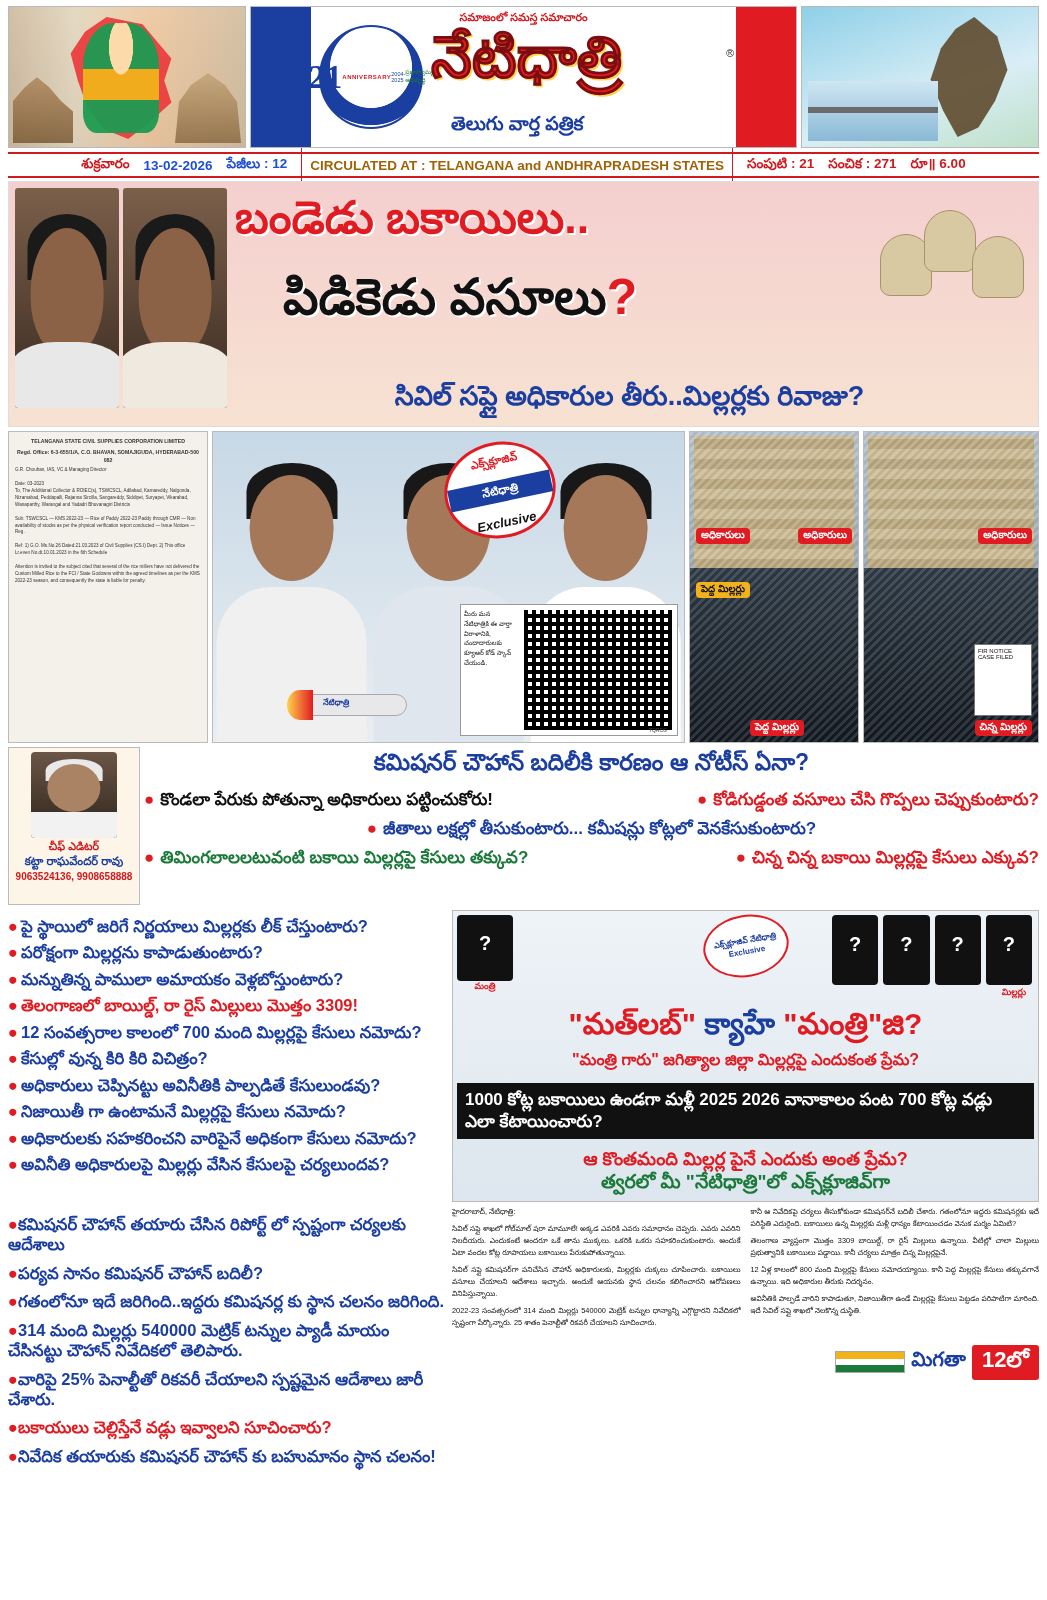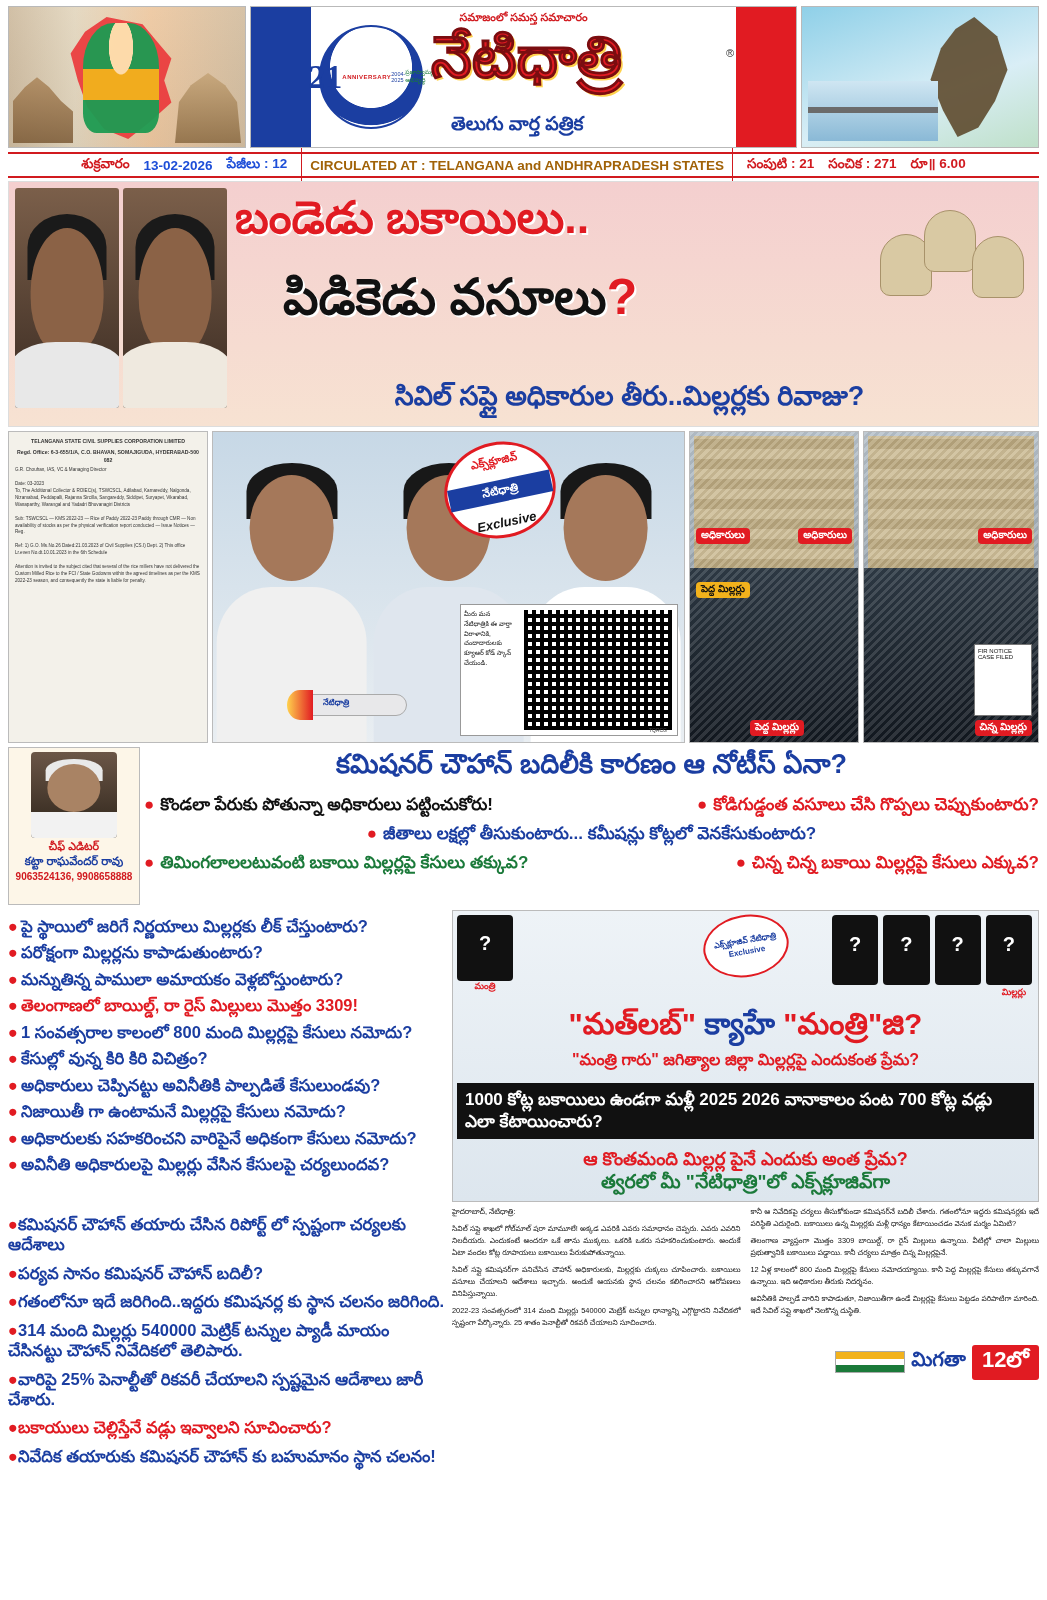--- a/index.html
+++ b/index.html
@@ -154,21 +154,21 @@
   .commband { display:flex; gap:4px; margin-top:4px; height:158px; }
   .editor-card { width:132px; border:1px solid #bbb; background:#fdf6e8; text-align:center; padding:4px 2px; }
   .editor-card .ph { width:86px; height:86px; margin:0 auto; border-radius:4px; background:linear-gradient(#6b5647,#2c2319); position:relative; overflow:hidden; }
   .editor-card .ph .head { position:absolute; left:50%; top:14%; transform:translateX(-50%); width:62%; height:56%; border-radius:50%; background:#a98364; }
   .editor-card .ph .hair { position:absolute; left:50%; top:8%; transform:translateX(-50%); width:66%; height:26%; border-radius:50% 50% 0 0; background:#e9e9e9; }
   .editor-card .ph .shirt { position:absolute; left:50%; bottom:0; transform:translateX(-50%); width:100%; height:30%; background:#f2f2f2; }
   .editor-card .role { font-size:11px; color:#d11a1f; font-weight:bold; margin-top:2px; }
   .editor-card .nm { font-size:11.5px; color:#1b3ea1; font-weight:bold; }
   .editor-card .ph-no { font-size:10px; color:#d11a1f; font-weight:bold; }
   .comm-right { flex:1; display:flex; flex-direction:column; }
-  .comm-title { font-size:27px; font-weight:bold; color:#1b3ea1; text-align:center; margin:2px 0 6px; }
+  .comm-title { font-size:23px; font-weight:bold; color:#1b3ea1; text-align:center; margin:2px 0 6px; }
   .bullet-line { font-size:17px; font-weight:bold; color:#111; display:flex; gap:6px; margin:3px 0; }
   .bullet-line .dot { color:#e11b22; }
   .bl-blue { color:#1b3ea1; }
   .bl-red { color:#e11b22; }
   .bl-green { color:#1b7a3a; }
   .comm-row { display:flex; gap:12px; justify-content:space-between; }
 
   
   .body3 { display:flex; gap:6px; margin-top:5px; }
   .colA { width:438px; }
@@ -392,21 +392,21 @@
       </div>
     </div>
   </div>
 
   <div class="body3">
     <div class="colA qlist">
       <div class="q"><span class="dot">●</span><span>పై స్థాయిలో జరిగే నిర్ణయాలు మిల్లర్లకు లీక్ చేస్తుంటారు?</span></div>
       <div class="q"><span class="dot">●</span><span>పరోక్షంగా మిల్లర్లను కాపాడుతుంటారు?</span></div>
       <div class="q"><span class="dot">●</span><span>మన్నుతిన్న పాములా అమాయకం వెళ్లబోస్తుంటారు?</span></div>
       <div class="q red"><span class="dot">●</span><span>తెలంగాణలో బాయిల్డ్, రా రైస్ మిల్లులు మొత్తం 3309!</span></div>
-      <div class="q"><span class="dot">●</span><span>1 సంవత్సరాల కాలంలో 800 మంది మిల్లర్లపై కేసులు నమోదు?</span></div>
+      <div class="q"><span class="dot">●</span><span>12 సంవత్సరాల కాలంలో 700 మంది మిల్లర్లపై కేసులు నమోదు?</span></div>
       <div class="q"><span class="dot">●</span><span>కేసుల్లో వున్న కిరి కిరి విచిత్రం?</span></div>
       <div class="q"><span class="dot">●</span><span>అధికారులు చెప్పినట్టు అవినీతికి పాల్పడితే కేసులుండవు?</span></div>
       <div class="q"><span class="dot">●</span><span>నిజాయితీ గా ఉంటామనే మిల్లర్లపై కేసులు నమోదు?</span></div>
       <div class="q"><span class="dot">●</span><span>అధికారులకు సహకరించని వారిపైనే అధికంగా కేసులు నమోదు?</span></div>
       <div class="q"><span class="dot">●</span><span>అవినీతి అధికారులపై మిల్లర్లు వేసిన కేసులపై చర్యలుందవ?</span></div>
     </div>
 
     <div class="colBC">
       <div class="mantri-box">
         <div class="mb-left">

